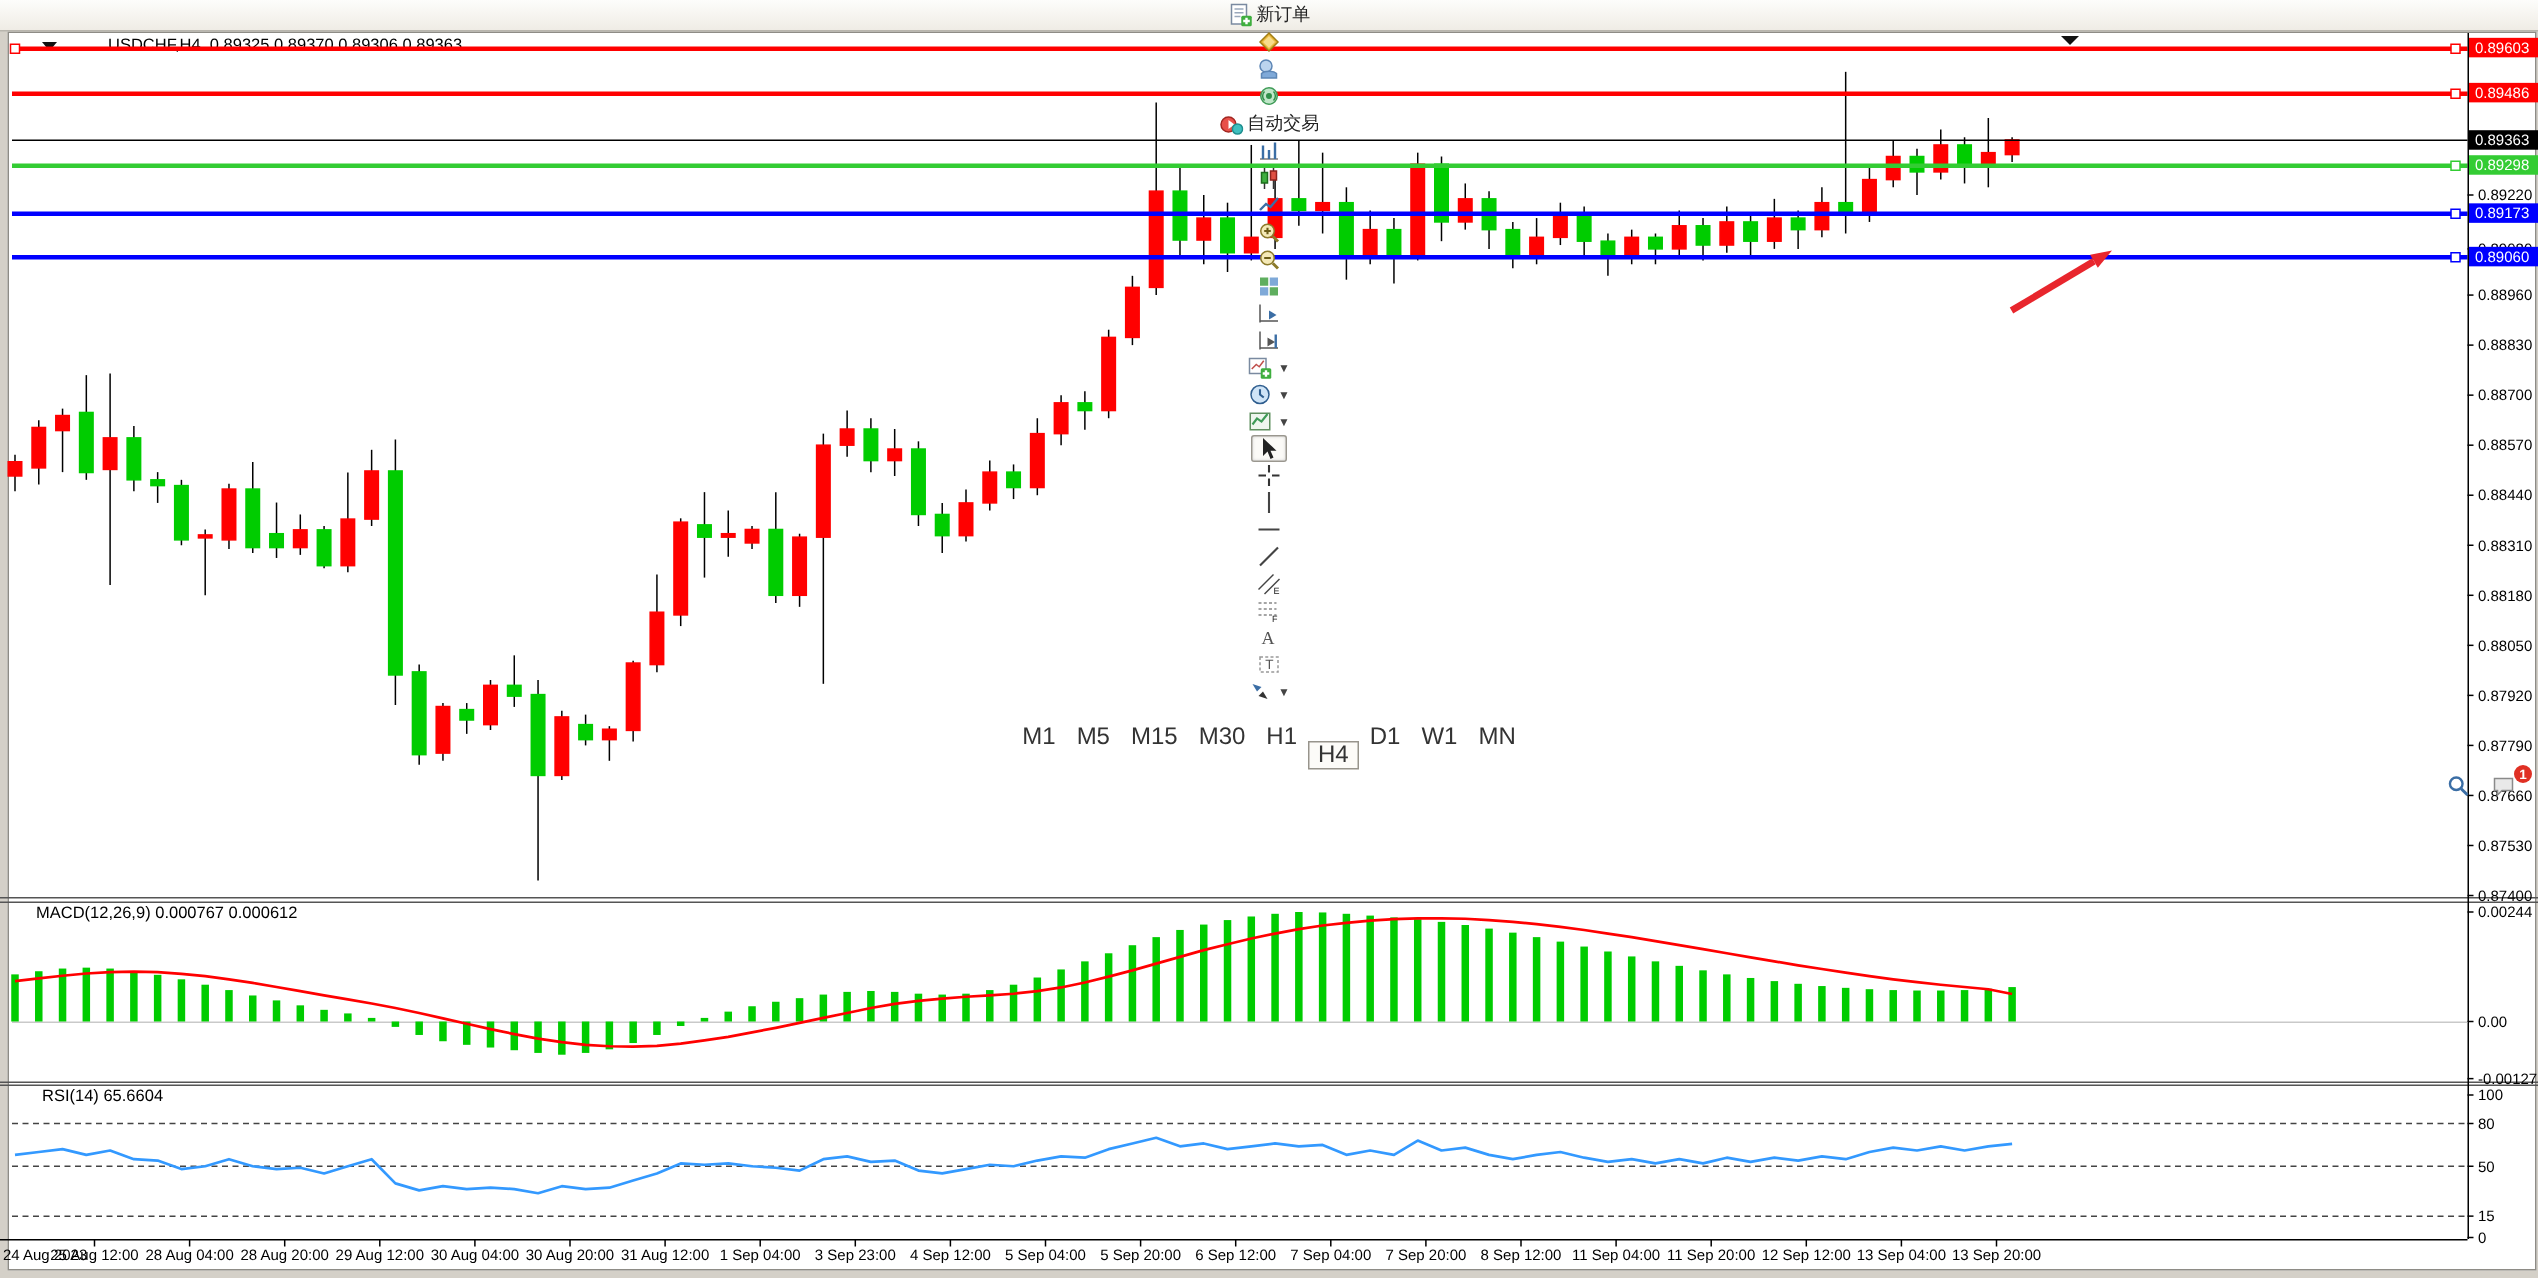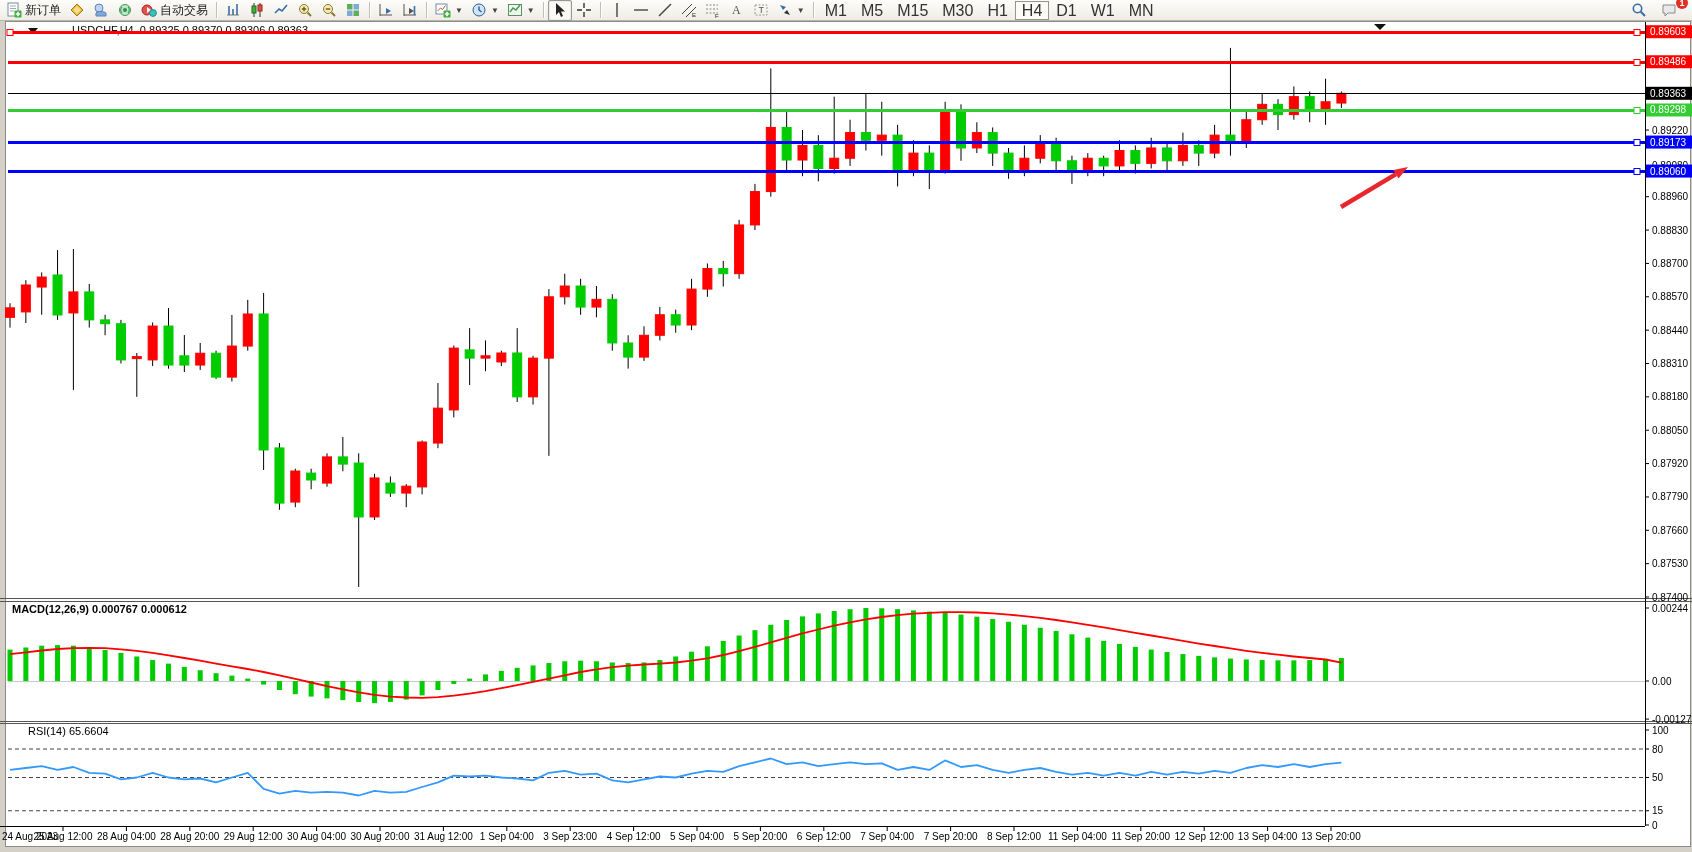--- a/index.html
+++ b/index.html
@@ -1,42 +1,42 @@
 <!DOCTYPE html>
 <html><head>
 <meta charset="utf-8">
 <style>
   html,body{margin:0;padding:0;width:1692px;height:852px;overflow:hidden;
     font-family:"Liberation Sans",sans-serif;background:#d4d0c8;}
   #app{position:relative;width:1692px;height:852px;}
   
   .toolbar{position:absolute;left:0;top:0;width:1692px;height:21px;
     background:linear-gradient(#fdfdfb,#efece5);border-bottom:1px solid #b8b5ad;
-    display:flex;align-items:center;padding:0 2px;box-sizing:border-box;z-index:5;}
+    display:flex;align-items:center;padding:0 2px;box-sizing:border-box;z-index:5;flex-direction:column;}
   .tbtn{display:inline-flex;align-items:center;gap:3px;height:19px;padding:0 3px;
     border:1px solid transparent;border-radius:2px;font-size:12px;color:#222;cursor:default;}
   .tbtn.pressed{background:#fbfaf7;border-color:#9a978f;box-shadow:inset 0 0 2px #ccc;}
   .tbtn svg{display:block;}
   .caret{font-size:8px;color:#444;margin-left:1px;}
   .sep{width:1px;height:16px;background:#c2bfb7;margin:0 4px;box-shadow:1px 0 0 #fff;}
   .tf{font-size:16px;color:#333;padding:1px 6px;border:1px solid transparent;height:15px;line-height:15px;}
-  .tf.active{background:#fcfbf8;border-color:#97948c;}
+  .tf.active{background:#fcfbf8;border-color:#97948c;margin-top:24px;}
   .tb-right{margin-left:auto;display:flex;align-items:center;gap:6px;padding-right:8px;}
   .notif{position:relative;}
   .badge{position:absolute;top:-4px;right:-7px;background:#e03024;color:#fff;
     border-radius:8px;font-size:9px;min-width:12px;height:12px;line-height:12px;
     text-align:center;font-weight:bold;}
   
   .chart-area{position:absolute;left:5px;top:21px;width:1686px;height:826px;
     background:#fff;border:1px solid #8e8c86;box-sizing:border-box;z-index:1;}
   .ctitle{position:absolute;font-size:11px;color:#000;z-index:2;white-space:pre;}
   #mainTitle{left:72px;top:24px;}
   #chartMenuArrow{position:absolute;left:28px;top:28px;width:0;height:0;z-index:2;
     border-left:5px solid transparent;border-right:5px solid transparent;border-top:6px solid #111;}
-  #macdTitle{left:12px;top:603px;font-weight:bold;}
+  #macdTitle{left:24px;top:603px;}
   #rsiTitle{left:28px;top:725px;}
   #chart{position:absolute;left:0;top:0;z-index:3;}
 </style>
 </head>
 <body>
 
 <div id="app">
 
   <div class="toolbar">
     <div class="tbtn">

